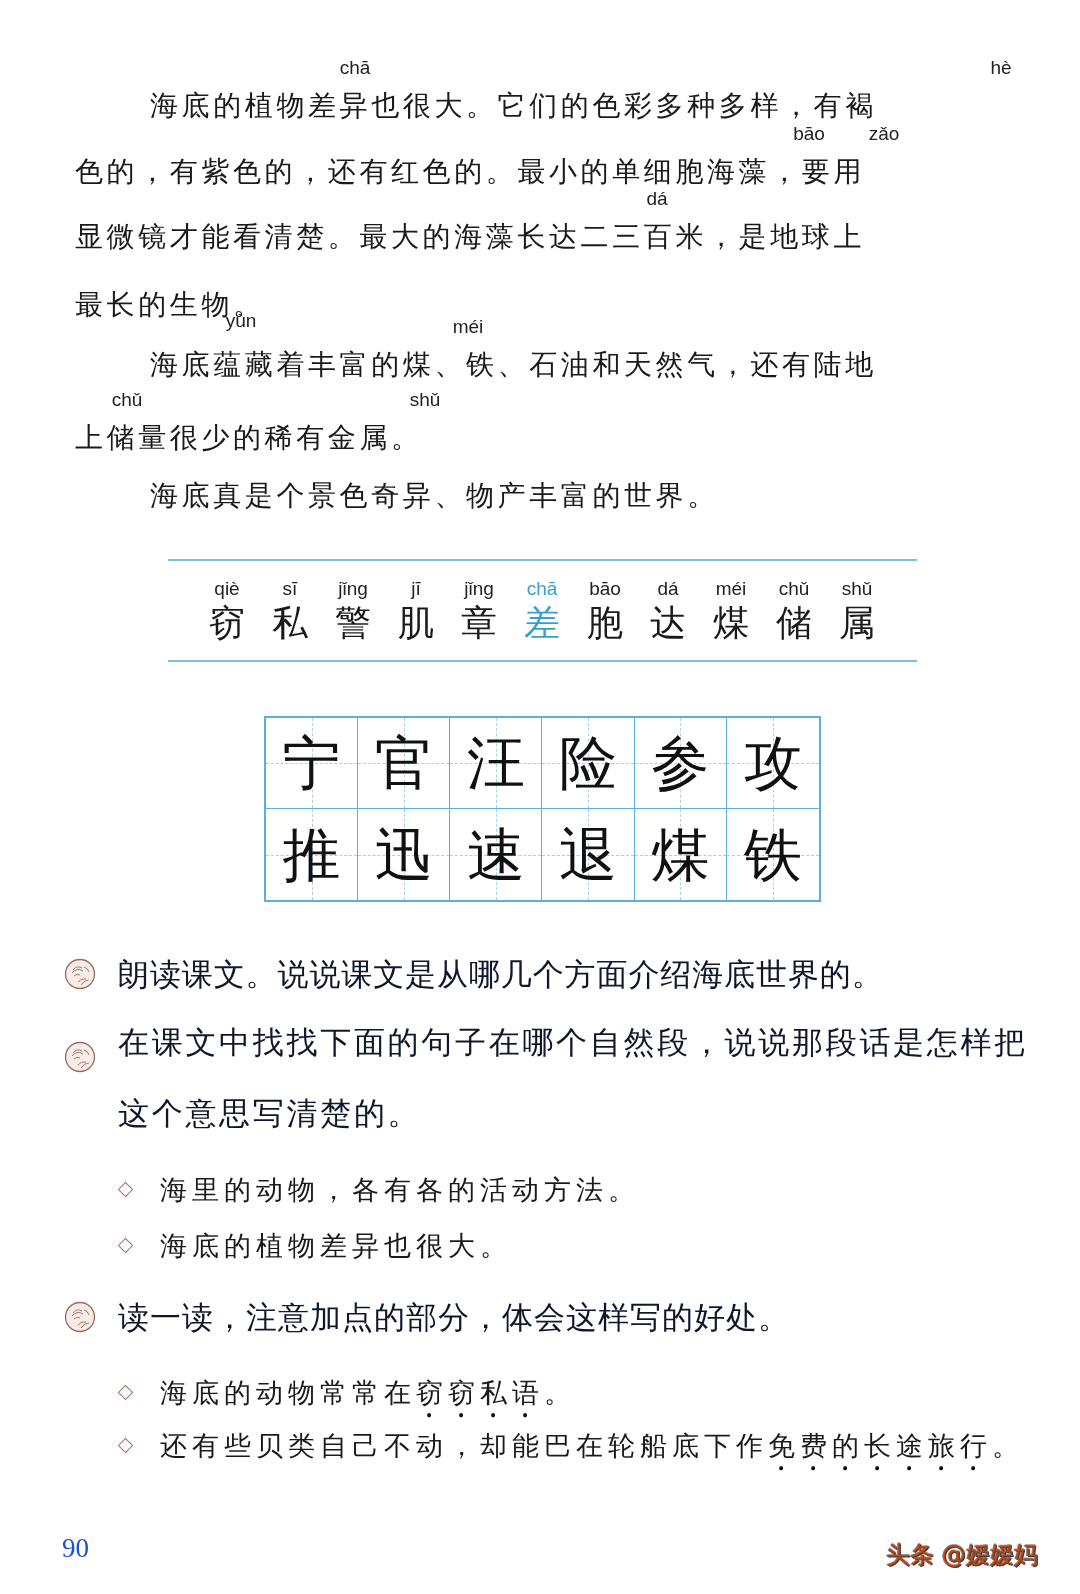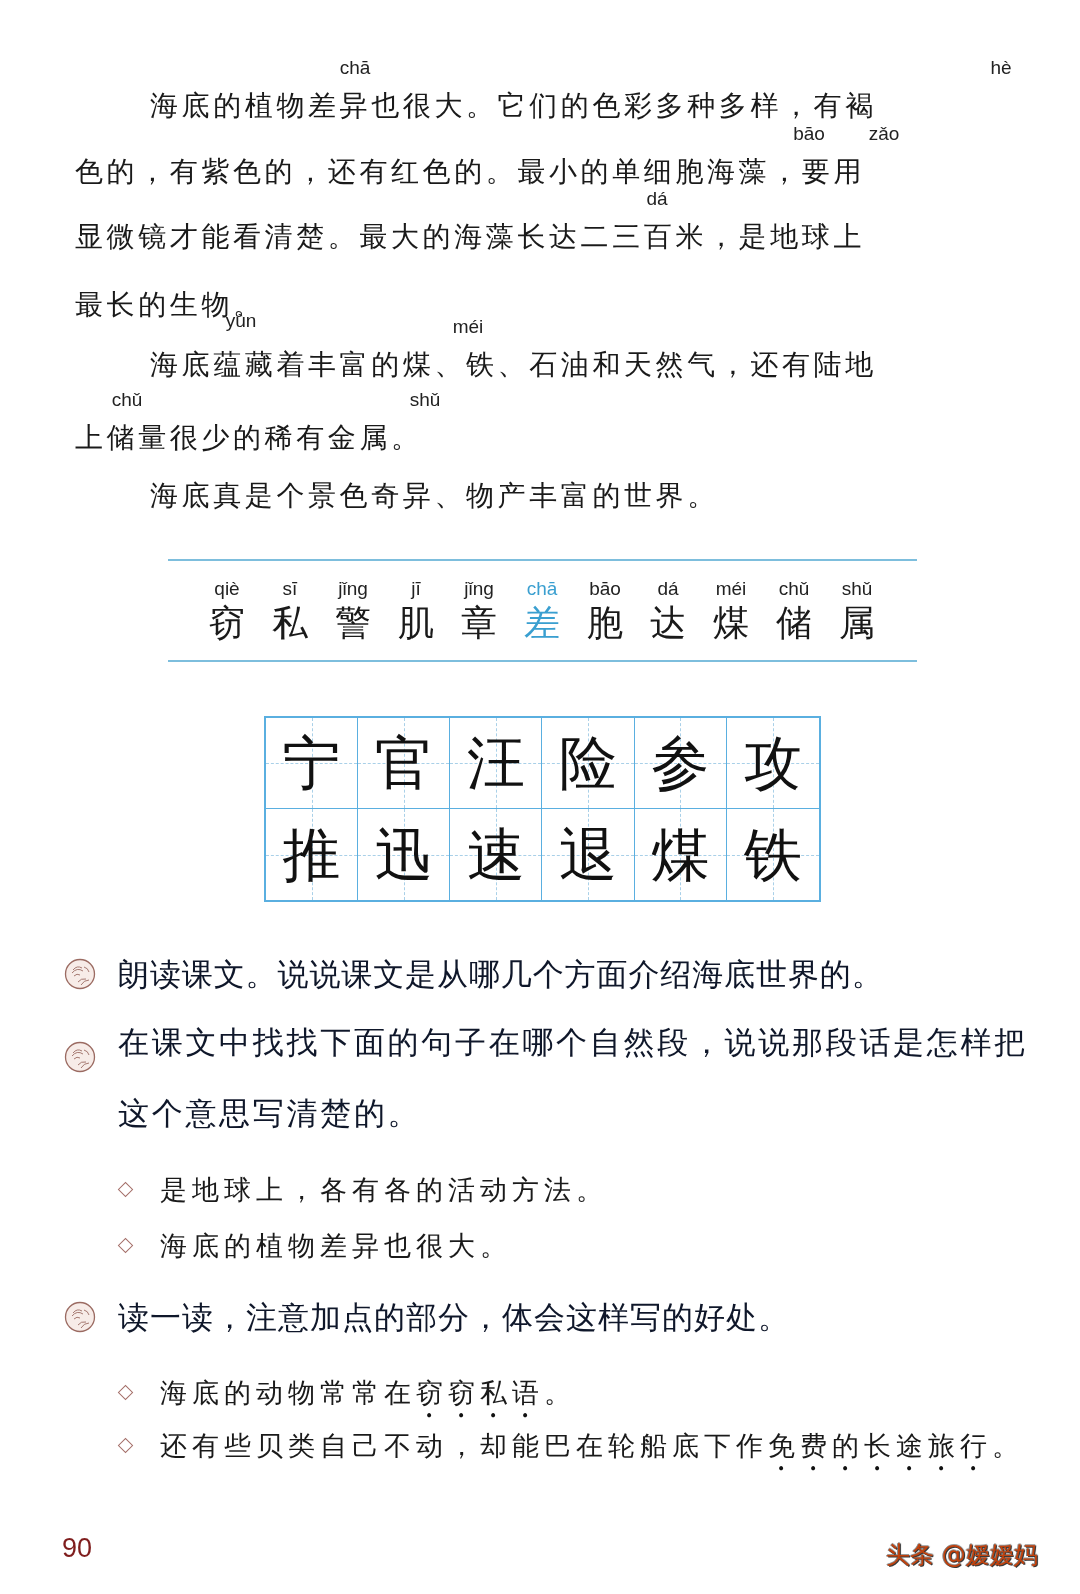--- a/index.html
+++ b/index.html
@@ -145,24 +145,24 @@
     text-emphasis: filled dot;
     -webkit-text-emphasis-position: under right;
     text-emphasis-position: under right;
     -webkit-text-emphasis-color: #111111;
     text-emphasis-color: #111111;
   }
   .page-number {
     position: absolute;
     left: 62px;
     top: 1533px;
-    font-family: Liberation Sans, sans-serif;
+    font-family: Liberation Serif, serif;
     font-size: 27px;
     line-height: 30px;
-    color: #7f1d1d;
+    color: #1d4ed8;
   }
   .watermark {
     position: absolute;
     left: 886px;
     top: 1540px;
     font-family: "DejaVu Sans", sans-serif;
     font-size: 24px;
     line-height: 30px;
     color: #c2410c;
     white-space: nowrap;
@@ -297,21 +297,21 @@
     <div class="ex-text" style="top:954px;letter-spacing:0.9px">朗读课文。说说课文是从哪几个方面介绍海底世界的。</div>
 
     <svg class="ex-icon" style="top:1041px" viewBox="0 0 32 32">
       <circle cx="16" cy="16" r="14.5" fill="#f7ece8" stroke="#9b6b62" stroke-width="1.3"></circle>
       <path d="M9 12 q4 -5 9 -2 M8 15 q5 -6 11 -2 M10 18 q3 -3 6 -1 M14 24 q3 -4 8 -3 M17 27 q3 -5 8 -5 M20 9 q4 1 5 5" fill="none" stroke="#9b6b62" stroke-width="0.9"></path>
     </svg>
     <div class="ex-text" style="top:1022px;letter-spacing:2.7px">在课文中找找下面的句子在哪个自然段，说说那段话是怎样把</div>
     <div class="ex-text" style="top:1093px;letter-spacing:2.7px">这个意思写清楚的。</div>
 
     <div class="diamond" style="top:1184px"></div>
-    <div class="sub-text" style="top:1170px">是地球上，各有各的活动方法。</div>
+    <div class="sub-text" style="top:1170px">海里的动物，各有各的活动方法。</div>
     <div class="diamond" style="top:1240px"></div>
     <div class="sub-text" style="top:1226px">海底的植物差异也很大。</div>
 
     <svg class="ex-icon" style="top:1301px" viewBox="0 0 32 32">
       <circle cx="16" cy="16" r="14.5" fill="#f7ece8" stroke="#9b6b62" stroke-width="1.3"></circle>
       <path d="M9 12 q4 -5 9 -2 M8 15 q5 -6 11 -2 M10 18 q3 -3 6 -1 M14 24 q3 -4 8 -3 M17 27 q3 -5 8 -5 M20 9 q4 1 5 5" fill="none" stroke="#9b6b62" stroke-width="0.9"></path>
     </svg>
     <div class="ex-text" style="top:1297px;letter-spacing:1px">读一读，注意加点的部分，体会这样写的好处。</div>
 
     <div class="diamond" style="top:1387px"></div>

